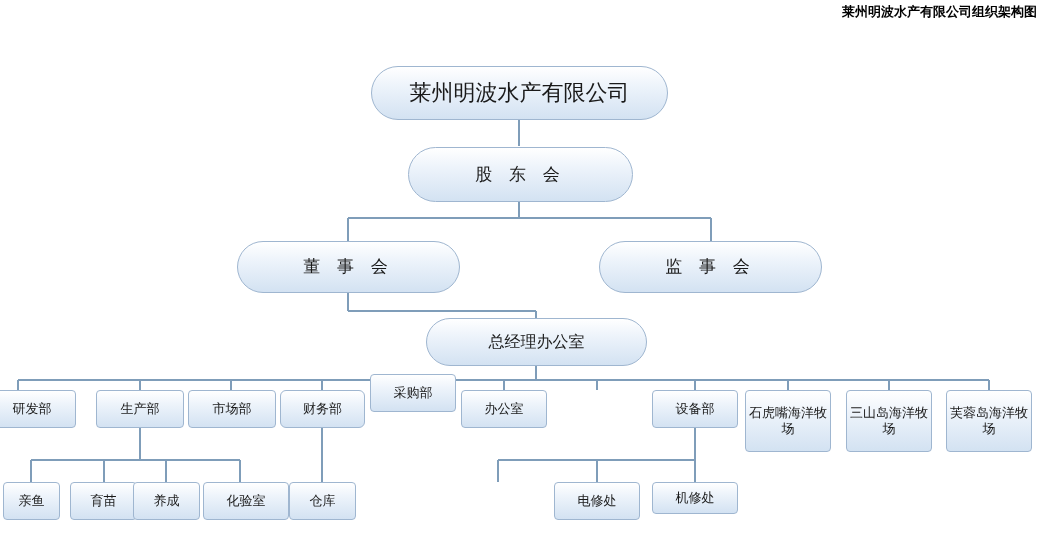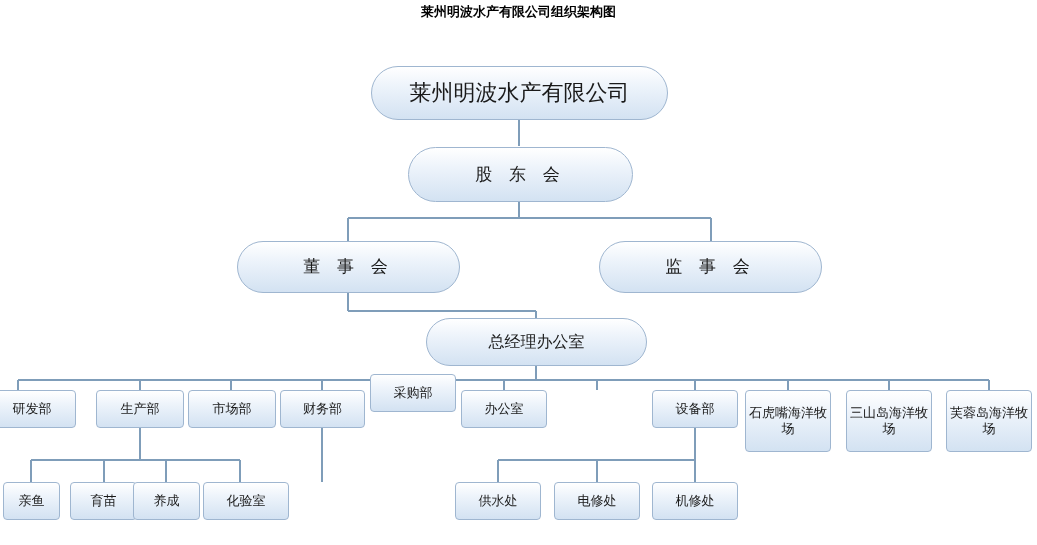--- a/index.html
+++ b/index.html
@@ -23,21 +23,21 @@
     top: 0;
     width: 1037px;
     height: 545px;
     pointer-events: none;
   }
   .title {
     position: absolute;
     left: 0;
     top: 3px;
     width: 1037px;
-    text-align: center;
+    text-align: right;
     font-size: 13px;
     font-weight: bold;
     color: #000000;
     letter-spacing: 0px;
   }
   .node {
     position: absolute;
     box-sizing: border-box;
     display: flex;
     align-items: center;
@@ -136,21 +136,21 @@
 
   <div class="node rect n-dept" style="left:-12px; top:390px; width:88px; height:38px;">
     <span>研发部</span>
   </div>
   <div class="node rect n-dept" style="left:96px; top:390px; width:88px; height:38px;">
     <span>生产部</span>
   </div>
   <div class="node rect n-dept" style="left:188px; top:390px; width:88px; height:38px;">
     <span>市场部</span>
   </div>
-  <div class="node rect n-dept" style="left:280px; top:390px; width:85px; height:38px;">
+  <div class="node rect n-dept" style="left:280px; top:390px; width:85px; height:38px;border-radius:6px;">
     <span>财务部</span>
   </div>
   <div class="node rect n-dept" style="left:370px; top:374px; width:86px; height:38px;">
     <span>采购部</span>
   </div>
   <div class="node rect n-dept" style="left:461px; top:390px; width:86px; height:38px;">
     <span>办公室</span>
   </div>
   <div class="node rect n-dept" style="left:652px; top:390px; width:86px; height:38px;">
     <span>设备部</span>
@@ -171,23 +171,23 @@
   </div>
   <div class="node rect n-small" style="left:70px; top:482px; width:67px; height:38px;">
     <span>育苗</span>
   </div>
   <div class="node rect n-small" style="left:133px; top:482px; width:67px; height:38px;">
     <span>养成</span>
   </div>
   <div class="node rect n-small" style="left:203px; top:482px; width:86px; height:38px;">
     <span>化验室</span>
   </div>
-  <div class="node rect n-small" style="left:455px; top:482px; width:86px; height:38px;">
-    <span>供水处</span>
+  <div class="node rect n-small" style="left:289px; top:482px; width:67px; height:38px;">
+    <span>仓库</span>
   </div>
   <div class="node rect n-small" style="left:554px; top:482px; width:86px; height:38px;">
     <span>电修处</span>
   </div>
-  <div class="node rect n-small" style="left:652px; top:482px; width:86px; height:38px;">
+  <div class="node rect n-small" style="left:652px; top:482px; width:86px; height:32px;">
     <span>机修处</span>
   </div>
 
 </div>
 
 </body></html>

